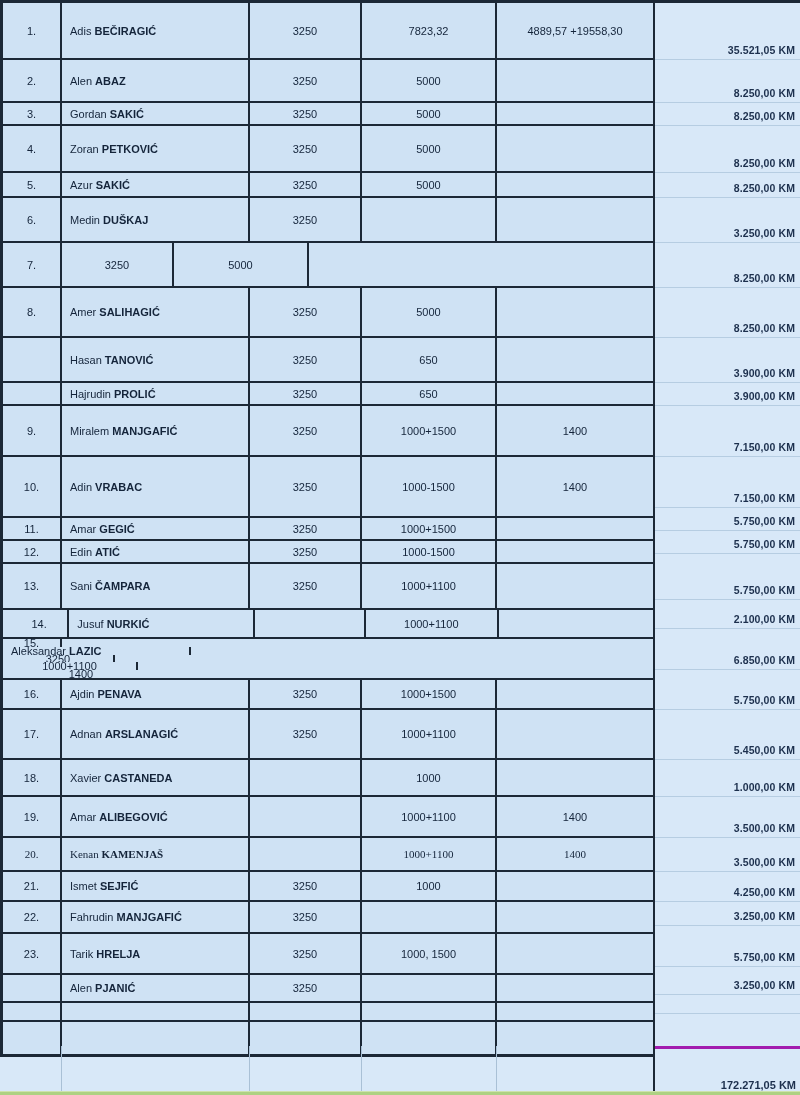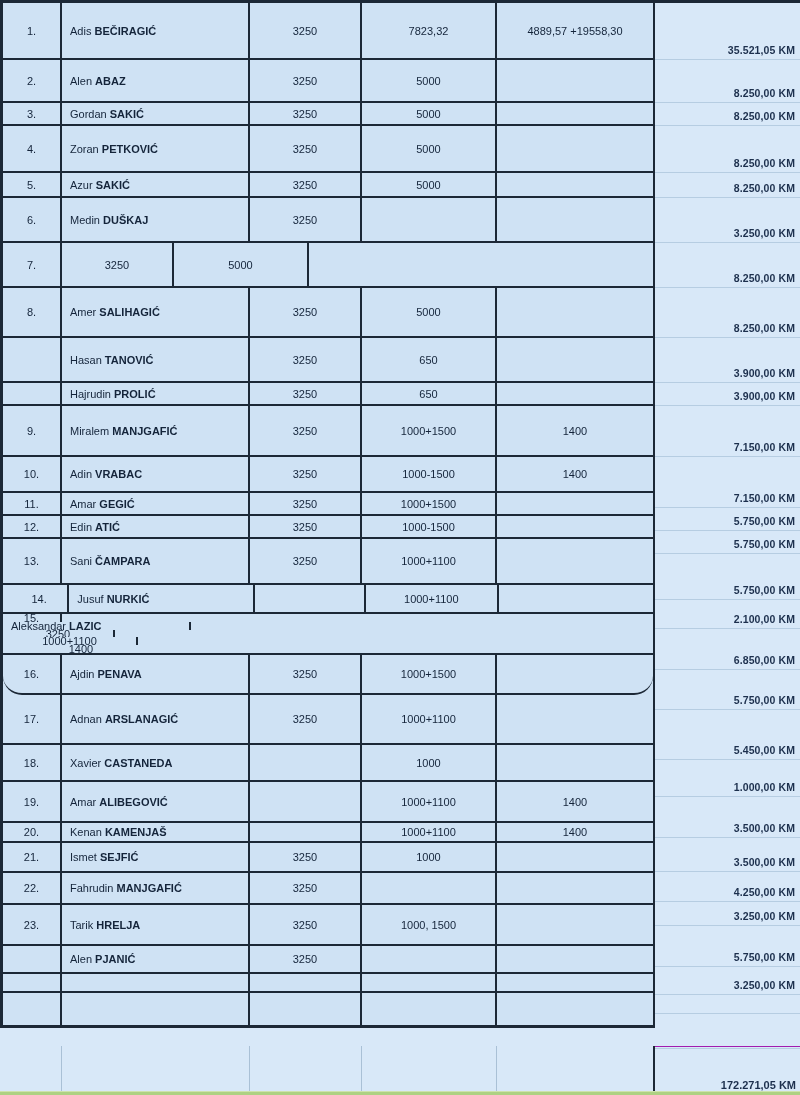--- a/index.html
+++ b/index.html
@@ -49,21 +49,21 @@
   }
   
   .bottom-section{position:absolute;left:0;top:1046px;width:800px;height:45px;}
   .bs-left{position:absolute;left:0;top:0;width:655px;height:45px;display:flex;box-sizing:border-box;}
   .bs-cell{box-sizing:border-box;border-right:1px solid #a9c0d6;height:100%;}
   .bs-c1{width:62px;}
   .bs-c2{width:188px;}
   .bs-c3{width:112px;}
   .bs-c4{width:135px;}
   .bs-c5{width:158px;border-right:2px solid var(--bd);}
-  .bs-right{position:absolute;left:655px;top:0;width:145px;height:45px;border-top:1px solid #a21caf;box-sizing:border-box;}
+  .bs-right{position:absolute;left:655px;top:0;width:145px;height:45px;border-top:3px solid #a21caf;box-sizing:border-box;}
   .grand-total{
     position:absolute;right:4px;bottom:0px;
     font-size:11px;font-weight:700;color:#1c2f4d;white-space:nowrap;
   }
   .green-bar{
     position:absolute;left:0;top:1091px;width:800px;height:4px;
     background:#aed183;border-top:1px solid #cfe4ad;box-sizing:border-box;
   }
 </style>
 </head>
@@ -171,21 +171,21 @@
       <div class="t-row" style="height: 51px;">
         <div class="cell c-num">9.</div>
         <div class="cell c-name">
           <span>Miralem&nbsp;</span>
           <span class="surname">MANJGAFIĆ</span>
         </div>
         <div class="cell c-v1">3250</div>
         <div class="cell c-v2">1000+1500</div>
         <div class="cell c-v3">1400</div>
       </div>
-      <div class="t-row" style="height: 36px;">
+      <div class="t-row" style="height: 61px;">
         <div class="cell c-num">10.</div>
         <div class="cell c-name">
           <span>Adin&nbsp;</span>
           <span class="surname">VRABAC</span>
         </div>
         <div class="cell c-v1">3250</div>
         <div class="cell c-v2">1000-1500</div>
         <div class="cell c-v3">1400</div>
       </div>
       <div class="t-row" style="height: 23px;">
@@ -231,21 +231,21 @@
       <div class="t-row" style="height: 41px; flex-direction: column;">
         <div class="cell c-num">15.</div>
         <div class="cell c-name">
           <span>Aleksandar&nbsp;</span>
           <span class="surname">LAZIĆ</span>
         </div>
         <div class="cell c-v1">3250</div>
         <div class="cell c-v2">1000+1100</div>
         <div class="cell c-v3">1400</div>
       </div>
-      <div class="t-row" style="height: 40px; border-radius: 19px;">
+      <div class="t-row" style="height: 30px;">
         <div class="cell c-num">16.</div>
         <div class="cell c-name">
           <span>Ajdin&nbsp;</span>
           <span class="surname">PENAVA</span>
         </div>
         <div class="cell c-v1">3250</div>
         <div class="cell c-v2">1000+1500</div>
         <div class="cell c-v3"></div>
       </div>
       <div class="t-row" style="height: 50px;">
@@ -271,21 +271,21 @@
       <div class="t-row" style="height: 41px;">
         <div class="cell c-num">19.</div>
         <div class="cell c-name">
           <span>Amar&nbsp;</span>
           <span class="surname">ALIBEGOVIĆ</span>
         </div>
         <div class="cell c-v1"></div>
         <div class="cell c-v2">1000+1100</div>
         <div class="cell c-v3">1400</div>
       </div>
-      <div class="t-row" style="height: 20px;">
+      <div class="t-row" style="height: 34px; font-family: Liberation Serif, serif;">
         <div class="cell c-num">20.</div>
         <div class="cell c-name">
           <span>Kenan&nbsp;</span>
           <span class="surname">KAMENJAŠ</span>
         </div>
         <div class="cell c-v1"></div>
         <div class="cell c-v2">1000+1100</div>
         <div class="cell c-v3">1400</div>
       </div>
       <div class="t-row" style="height: 30px;">

